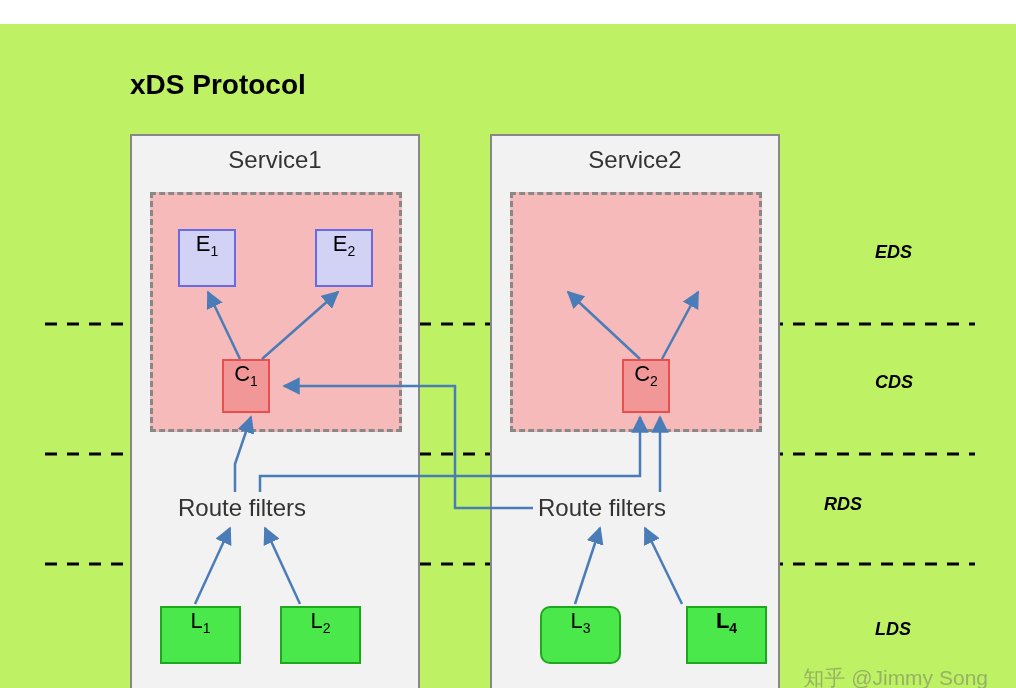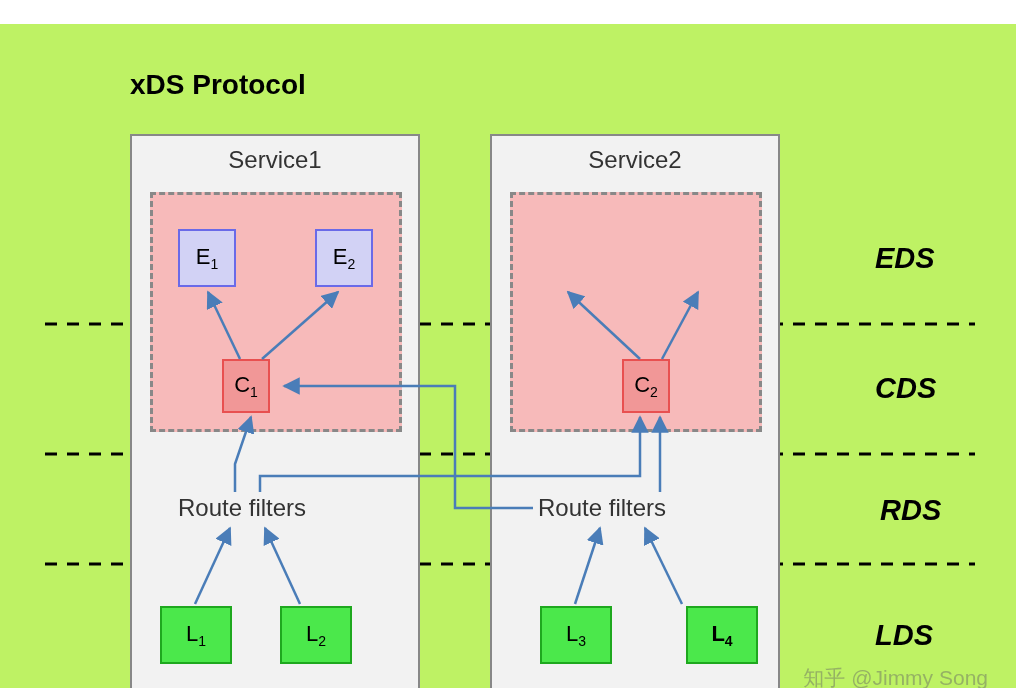--- a/index.html
+++ b/index.html
@@ -39,50 +39,50 @@
     background: #f7baba;
     border: 3px dashed #888;
     box-sizing: border-box;
   }
   .node {
     position: absolute;
     border: 2px solid;
     box-sizing: border-box;
     font-size: 22px;
     display: flex;
-    align-items: center;
+    align-items: flex-start;
     justify-content: center;
   }
   .node sub { font-size: 14px; vertical-align: sub; }
   .e-node {
     width: 58px;
     height: 58px;
     background: #d2d2f5;
     border-color: #6a6ae8;
   }
   .c-node {
     width: 48px;
     height: 54px;
     background: #f19797;
     border-color: #e85050;
   }
   .l-node {
-    width: 72px;
+    width: 81px;
     height: 58px;
     background: #4be84b;
     border-color: #1ea81e;
   }
   .route-label {
     position: absolute;
     font-size: 24px;
     color: #333;
   }
   .layer-label {
     position: absolute;
-    font-size: 29px;
+    font-size: 18px;
     font-weight: bold;
     font-style: italic;
     color: #000;
   }
   .watermark {
     position: absolute;
     font-size: 21px;
     color: rgba(100,100,100,0.45);
   }
   svg.arrows {
@@ -135,30 +135,30 @@
 
   <div class="route-label" style="left:178px; top:470px;">Route filters</div>
   <div class="route-label" style="left:538px; top:470px;">Route filters</div>
 
   <div class="node l-node" style="left:160px; top:582px;">
       <span><span>L</span><sub>1</sub></span>
     </div>
   <div class="node l-node" style="left:280px; top:582px;">
       <span><span>L</span><sub>2</sub></span>
     </div>
-  <div class="node l-node" style="left:540px; top:582px;">
+  <div class="node l-node" style="left:540px; top:582px;border-radius:10px;">
       <span><span>L</span><sub>3</sub></span>
     </div>
   <div class="node l-node" style="left:686px; top:582px;font-weight:bold;">
       <span><span>L</span><sub>4</sub></span>
     </div>
 
   <div class="layer-label" style="left:875px; top:218px;">EDS</div>
   <div class="layer-label" style="left:875px; top:348px;">CDS</div>
-  <div class="layer-label" style="left:880px; top:470px;">RDS</div>
+  <div class="layer-label" style="left:824px; top:470px;">RDS</div>
   <div class="layer-label" style="left:875px; top:595px;">LDS</div>
 
   <svg class="arrows">
     <defs>
       <marker id="ah" viewBox="0 0 10 10" refX="9" refY="5" markerWidth="7" markerHeight="7" orient="auto-start-reverse">
         <path d="M 0 0 L 10 5 L 0 10 z" fill="#4a7db8"></path>
       </marker>
     </defs>
 
     <line x1="240" y1="335" x2="208" y2="268" stroke="#4a7db8" stroke-width="2.5" marker-end="url(#ah)"></line>

